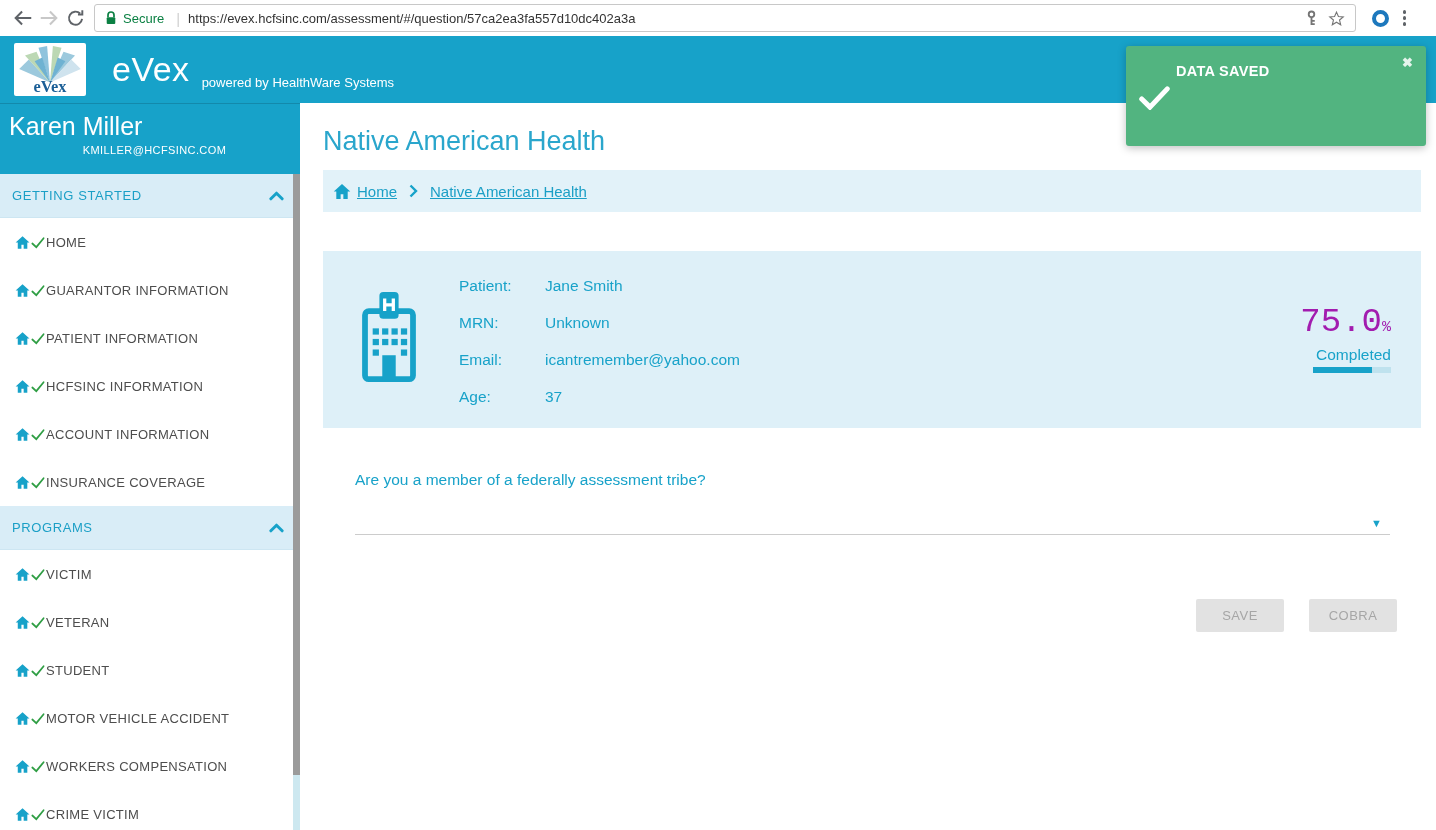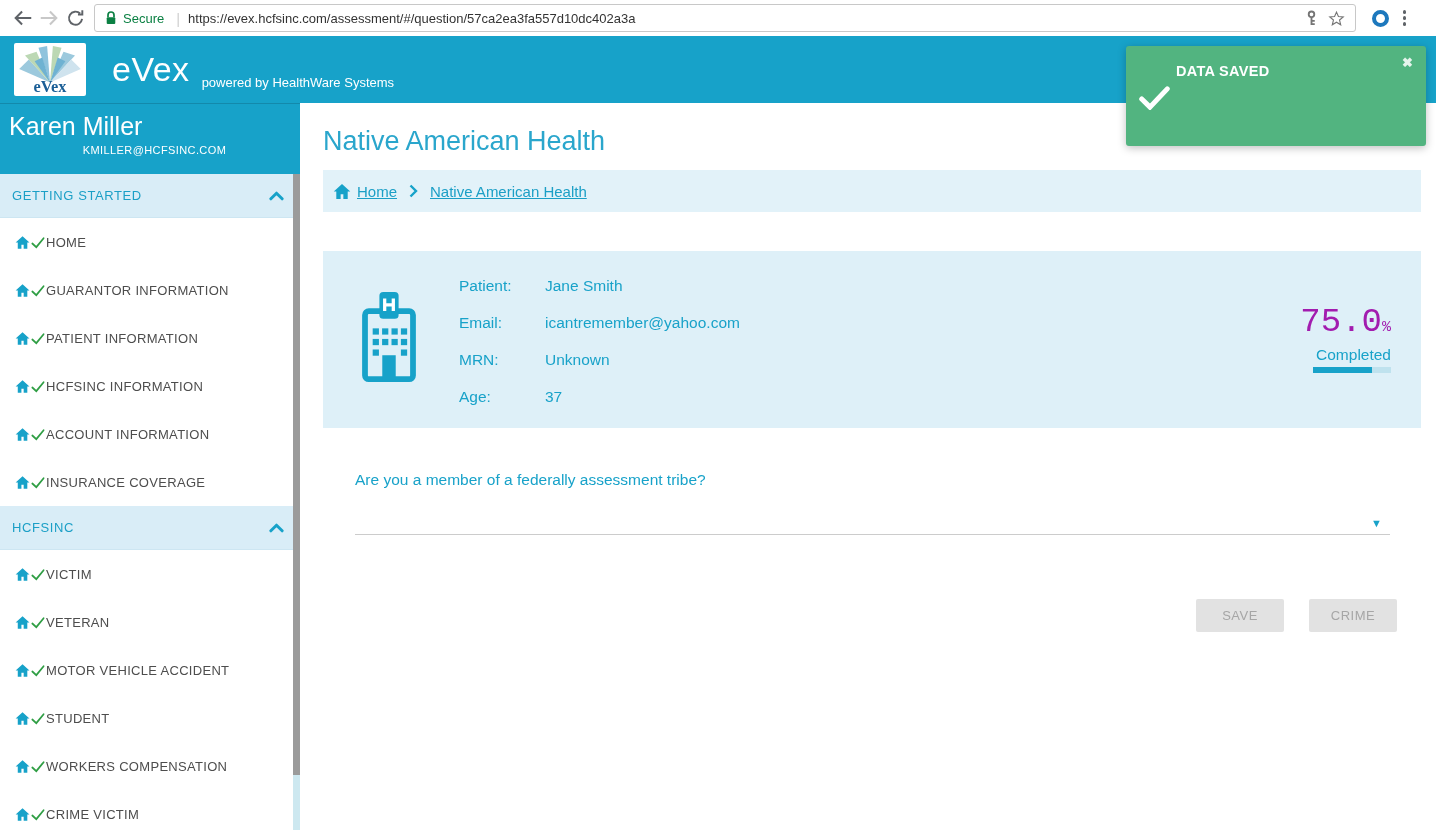--- a/index.html
+++ b/index.html
@@ -255,21 +255,21 @@
                   <svg class="icon-check" width="19" height="19" viewBox="0 0 24 24">
                   <path d="M3.5 13.5 L9.5 19 L20.5 5.5" fill="none" stroke="#2f9e44" stroke-width="2.6" stroke-linecap="round"></path>
                 </svg>
                 </span>
                 <span class="nav-label">INSURANCE COVERAGE</span>
               </div>
           </div>
         </div>
         <div class="nav-section">
           <div class="section-header">
-            <span class="section-label">HCFSINC</span>
+            <span class="section-label">PROGRAMS</span>
             <span style="display:flex">
               <svg width="15" height="10" viewBox="0 0 16 10">
                 <path d="M2 8 L8 2 L14 8" fill="none" stroke="#17a2c9" stroke-width="3.2" stroke-linecap="round" stroke-linejoin="round"></path>
               </svg>
             </span>
           </div>
           <div class="section-items">
 
           <div class="nav-item">
                 <span class="nav-ic">
@@ -295,32 +295,32 @@
               </div>
             <div class="nav-item">
                 <span class="nav-ic">
                   <svg class="icon-home" width="18" height="17" viewBox="0 0 24 22">
                   <path d="M12 1 L23 11 h-3.4 v10 h-5.8 v-6.5 h-3.6 V21 H4.4 V11 H1 Z" fill="#17a2c9"></path>
                 </svg>
                   <svg class="icon-check" width="19" height="19" viewBox="0 0 24 24">
                   <path d="M3.5 13.5 L9.5 19 L20.5 5.5" fill="none" stroke="#2f9e44" stroke-width="2.6" stroke-linecap="round"></path>
                 </svg>
                 </span>
+                <span class="nav-label">STUDENT</span>
+              </div>
+            <div class="nav-item">
+                <span class="nav-ic">
+                  <svg class="icon-home" width="18" height="17" viewBox="0 0 24 22">
+                  <path d="M12 1 L23 11 h-3.4 v10 h-5.8 v-6.5 h-3.6 V21 H4.4 V11 H1 Z" fill="#17a2c9"></path>
+                </svg>
+                  <svg class="icon-check" width="19" height="19" viewBox="0 0 24 24">
+                  <path d="M3.5 13.5 L9.5 19 L20.5 5.5" fill="none" stroke="#2f9e44" stroke-width="2.6" stroke-linecap="round"></path>
+                </svg>
+                </span>
                 <span class="nav-label">MOTOR VEHICLE ACCIDENT</span>
-              </div>
-            <div class="nav-item">
-                <span class="nav-ic">
-                  <svg class="icon-home" width="18" height="17" viewBox="0 0 24 22">
-                  <path d="M12 1 L23 11 h-3.4 v10 h-5.8 v-6.5 h-3.6 V21 H4.4 V11 H1 Z" fill="#17a2c9"></path>
-                </svg>
-                  <svg class="icon-check" width="19" height="19" viewBox="0 0 24 24">
-                  <path d="M3.5 13.5 L9.5 19 L20.5 5.5" fill="none" stroke="#2f9e44" stroke-width="2.6" stroke-linecap="round"></path>
-                </svg>
-                </span>
-                <span class="nav-label">STUDENT</span>
               </div>
             <div class="nav-item">
                 <span class="nav-ic">
                   <svg class="icon-home" width="18" height="17" viewBox="0 0 24 22">
                   <path d="M12 1 L23 11 h-3.4 v10 h-5.8 v-6.5 h-3.6 V21 H4.4 V11 H1 Z" fill="#17a2c9"></path>
                 </svg>
                   <svg class="icon-check" width="19" height="19" viewBox="0 0 24 24">
                   <path d="M3.5 13.5 L9.5 19 L20.5 5.5" fill="none" stroke="#2f9e44" stroke-width="2.6" stroke-linecap="round"></path>
                 </svg>
                 </span>
@@ -386,26 +386,26 @@
         </svg>
       </div>
 
       <div class="fields">
 
       <div class="field-row">
             <span class="f-label">Patient:</span>
             <span class="f-value">Jane Smith</span>
           </div>
           <div class="field-row">
+            <span class="f-label">MRN:</span>
+            <span class="f-value">Unknown</span>
+          </div>
+          <div class="field-row">
             <span class="f-label">Email:</span>
             <span class="f-value">icantremember@yahoo.com</span>
-          </div>
-          <div class="field-row">
-            <span class="f-label">MRN:</span>
-            <span class="f-value">Unknown</span>
           </div>
           <div class="field-row">
             <span class="f-label">Age:</span>
             <span class="f-value">37</span>
           </div>
         </div>
 
       <div class="progress">
         <div class="pct-line">
           <span class="pct-value">75.0</span><span class="pct-unit">%</span>
@@ -419,17 +419,17 @@
 
     <div class="question">Are you a member of a federally assessment tribe?</div>
 
     <div class="dropdown">
       <span></span>
       <span class="caret">▼</span>
     </div>
 
     <div class="actions">
       <button class="btn" disabled="">SAVE</button>
-      <button class="btn" disabled="">CRIME</button>
+      <button class="btn" disabled="">COBRA</button>
     </div>
   </div>
 
 </div>
 
 </body></html>

